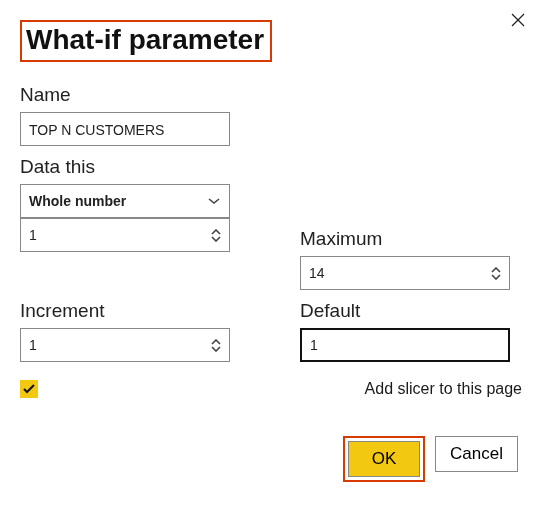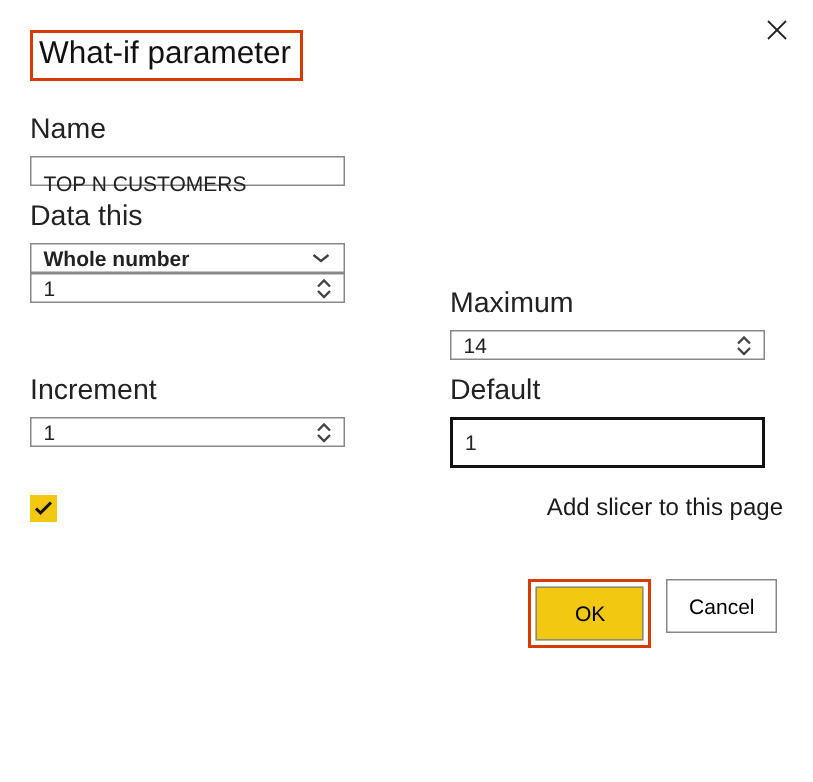--- a/index.html
+++ b/index.html
@@ -23,41 +23,41 @@
     right: 12px;
     width: 24px;
     height: 24px;
     cursor: pointer;
     display: flex;
     align-items: center;
     justify-content: center;
   }
   .close-btn svg { stroke: #222; stroke-width: 1.2; }
   .title {
-    font-size: 21px;
-    font-weight: 400;
+    font-size: 28px;
+    font-weight: 700;
     color: #111;
     border: 2px solid #d83b01;
     display: inline-block;
     padding: 2px 6px 4px 4px;
     margin: 4px 0 12px 0;
   }
   .field-label {
     font-size: 19px;
     color: #222;
     margin: 10px 0 6px 0;
   }
   .row {
     display: flex;
     gap: 70px;
   }
   .col { flex: 0 0 210px; }
   .text-input, .select-box, .spinner-box {
     width: 210px;
-    height: 20px;
+    height: 34px;
     border: 1px solid #888;
     background: #fff;
     font-size: 14px;
     padding: 0 8px;
     color: #222;
     display: flex;
     align-items: center;
     justify-content: space-between;
   }
   .text-input { display: block; line-height: 34px; }
@@ -103,21 +103,21 @@
     display: flex;
     gap: 10px;
     justify-content: flex-end;
     margin-top: 38px;
     padding-right: 4px;
   }
   .btn {
     min-width: 72px;
     height: 36px;
     padding: 0 14px;
-    font-size: 14px;
+    font-size: 17px;
     border: 1px solid #888;
     background: #fff;
     cursor: pointer;
     display: flex;
     align-items: center;
     justify-content: center;
   }
   .btn.primary {
     background: #f2c811;
     border: 1px solid #888;

